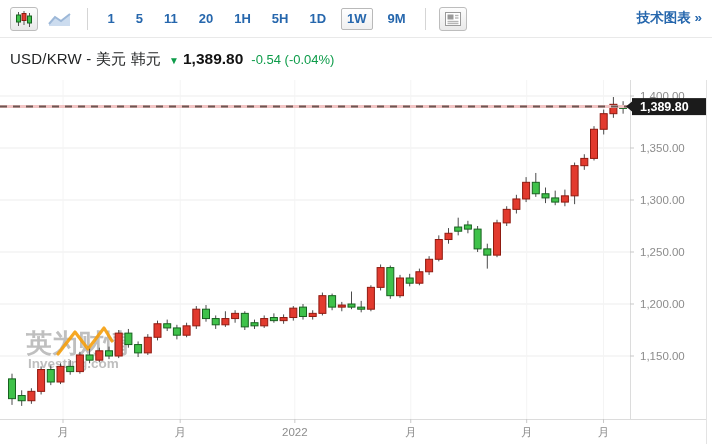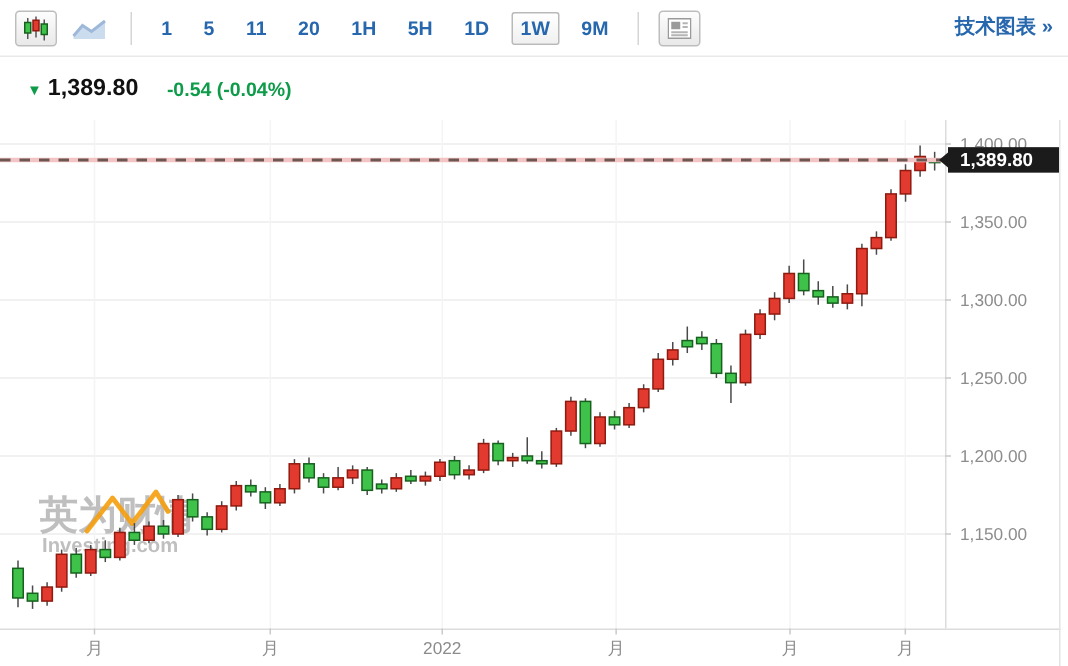--- a/index.html
+++ b/index.html
@@ -38,21 +38,21 @@
     color:#2667ad; font-size:13.5px; font-weight:bold; text-decoration:none; cursor:pointer;
   }
 
   
   .header {
     height:42px; display:flex; align-items:center; padding:0 0 0 10px; background:#fff;
   }
   .header .title { font-size:15px; color:#232526; letter-spacing:0.2px; }
   .header .arrow { color:#0e9c4a; font-size:10px; margin:2px 4px 0 8px; }
   .header .price { font-size:15.5px; font-weight:bold; color:#111; }
-  .header .change { font-size:13px; font-weight:bold; color:#0e9c4a; margin-left:19px; }
+  .header .change { font-size:13px; font-weight:normal; color:#0e9c4a; margin-left:8px; }
 
   
   .chart-wrap { width:712px; height:364px; position:relative; cursor:crosshair; }
   svg text { font-family:"Liberation Sans", sans-serif; }
 </style>
 </head>
 <body>
 
 <div class="app">
 
@@ -93,20 +93,21 @@
         <line x1="10" y1="3.5" x2="13.5" y2="3.5" stroke="#b5b5b5" stroke-width="1.4"></line>
         <line x1="10" y1="6" x2="13.5" y2="6" stroke="#b5b5b5" stroke-width="1.4"></line>
         <line x1="2.5" y1="9.5" x2="13.5" y2="9.5" stroke="#b5b5b5" stroke-width="1.4"></line>
         <line x1="2.5" y1="11.5" x2="13.5" y2="11.5" stroke="#b5b5b5" stroke-width="1.4"></line>
       </svg>
     </button>
     <a class="tech-link"><span>技术图表</span> <span>»</span></a>
   </div>
 
   <div class="header">
+    <span class="title">USD/KRW - 美元 韩元</span>
     <span class="arrow">▼</span>
     <span class="price">1,389.80</span>
     <span class="change"><span>-0.54</span> <span>(-0.04%)</span></span>
   </div>
 
   <div class="chart-wrap">
     <svg id="chart-svg" width="712" height="364">
         <g>
           <line x1="0" x2="630" y1="16" y2="16" stroke="#ededed" stroke-width="1"></line>
           <line x1="0" x2="630" y1="68" y2="68" stroke="#ededed" stroke-width="1"></line>

